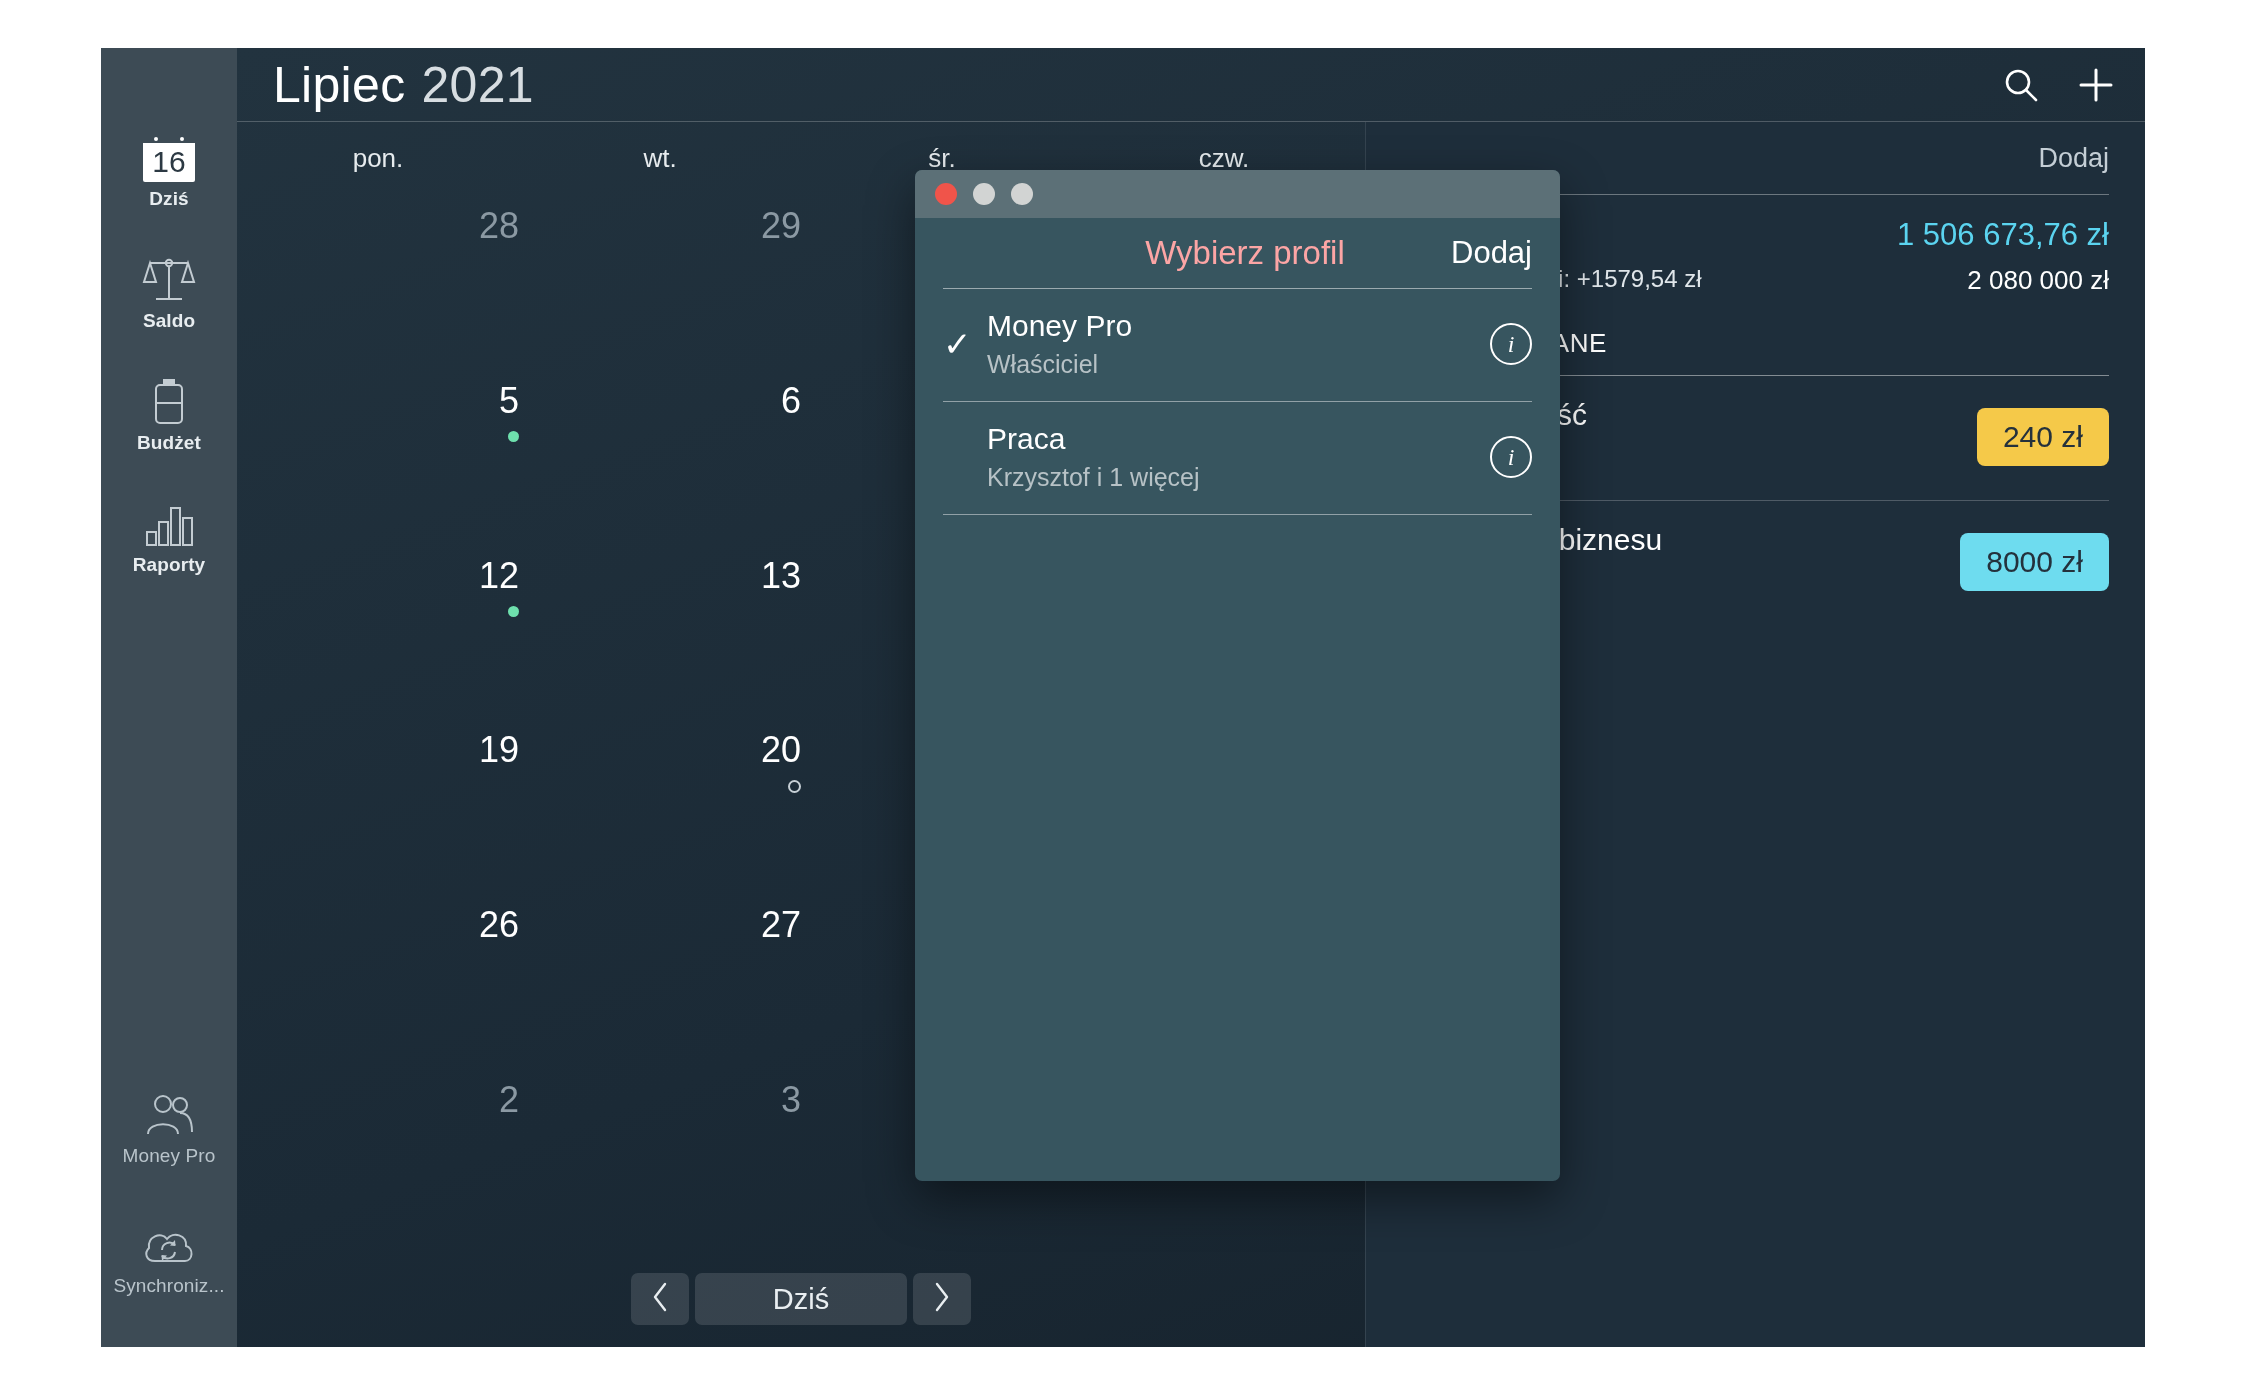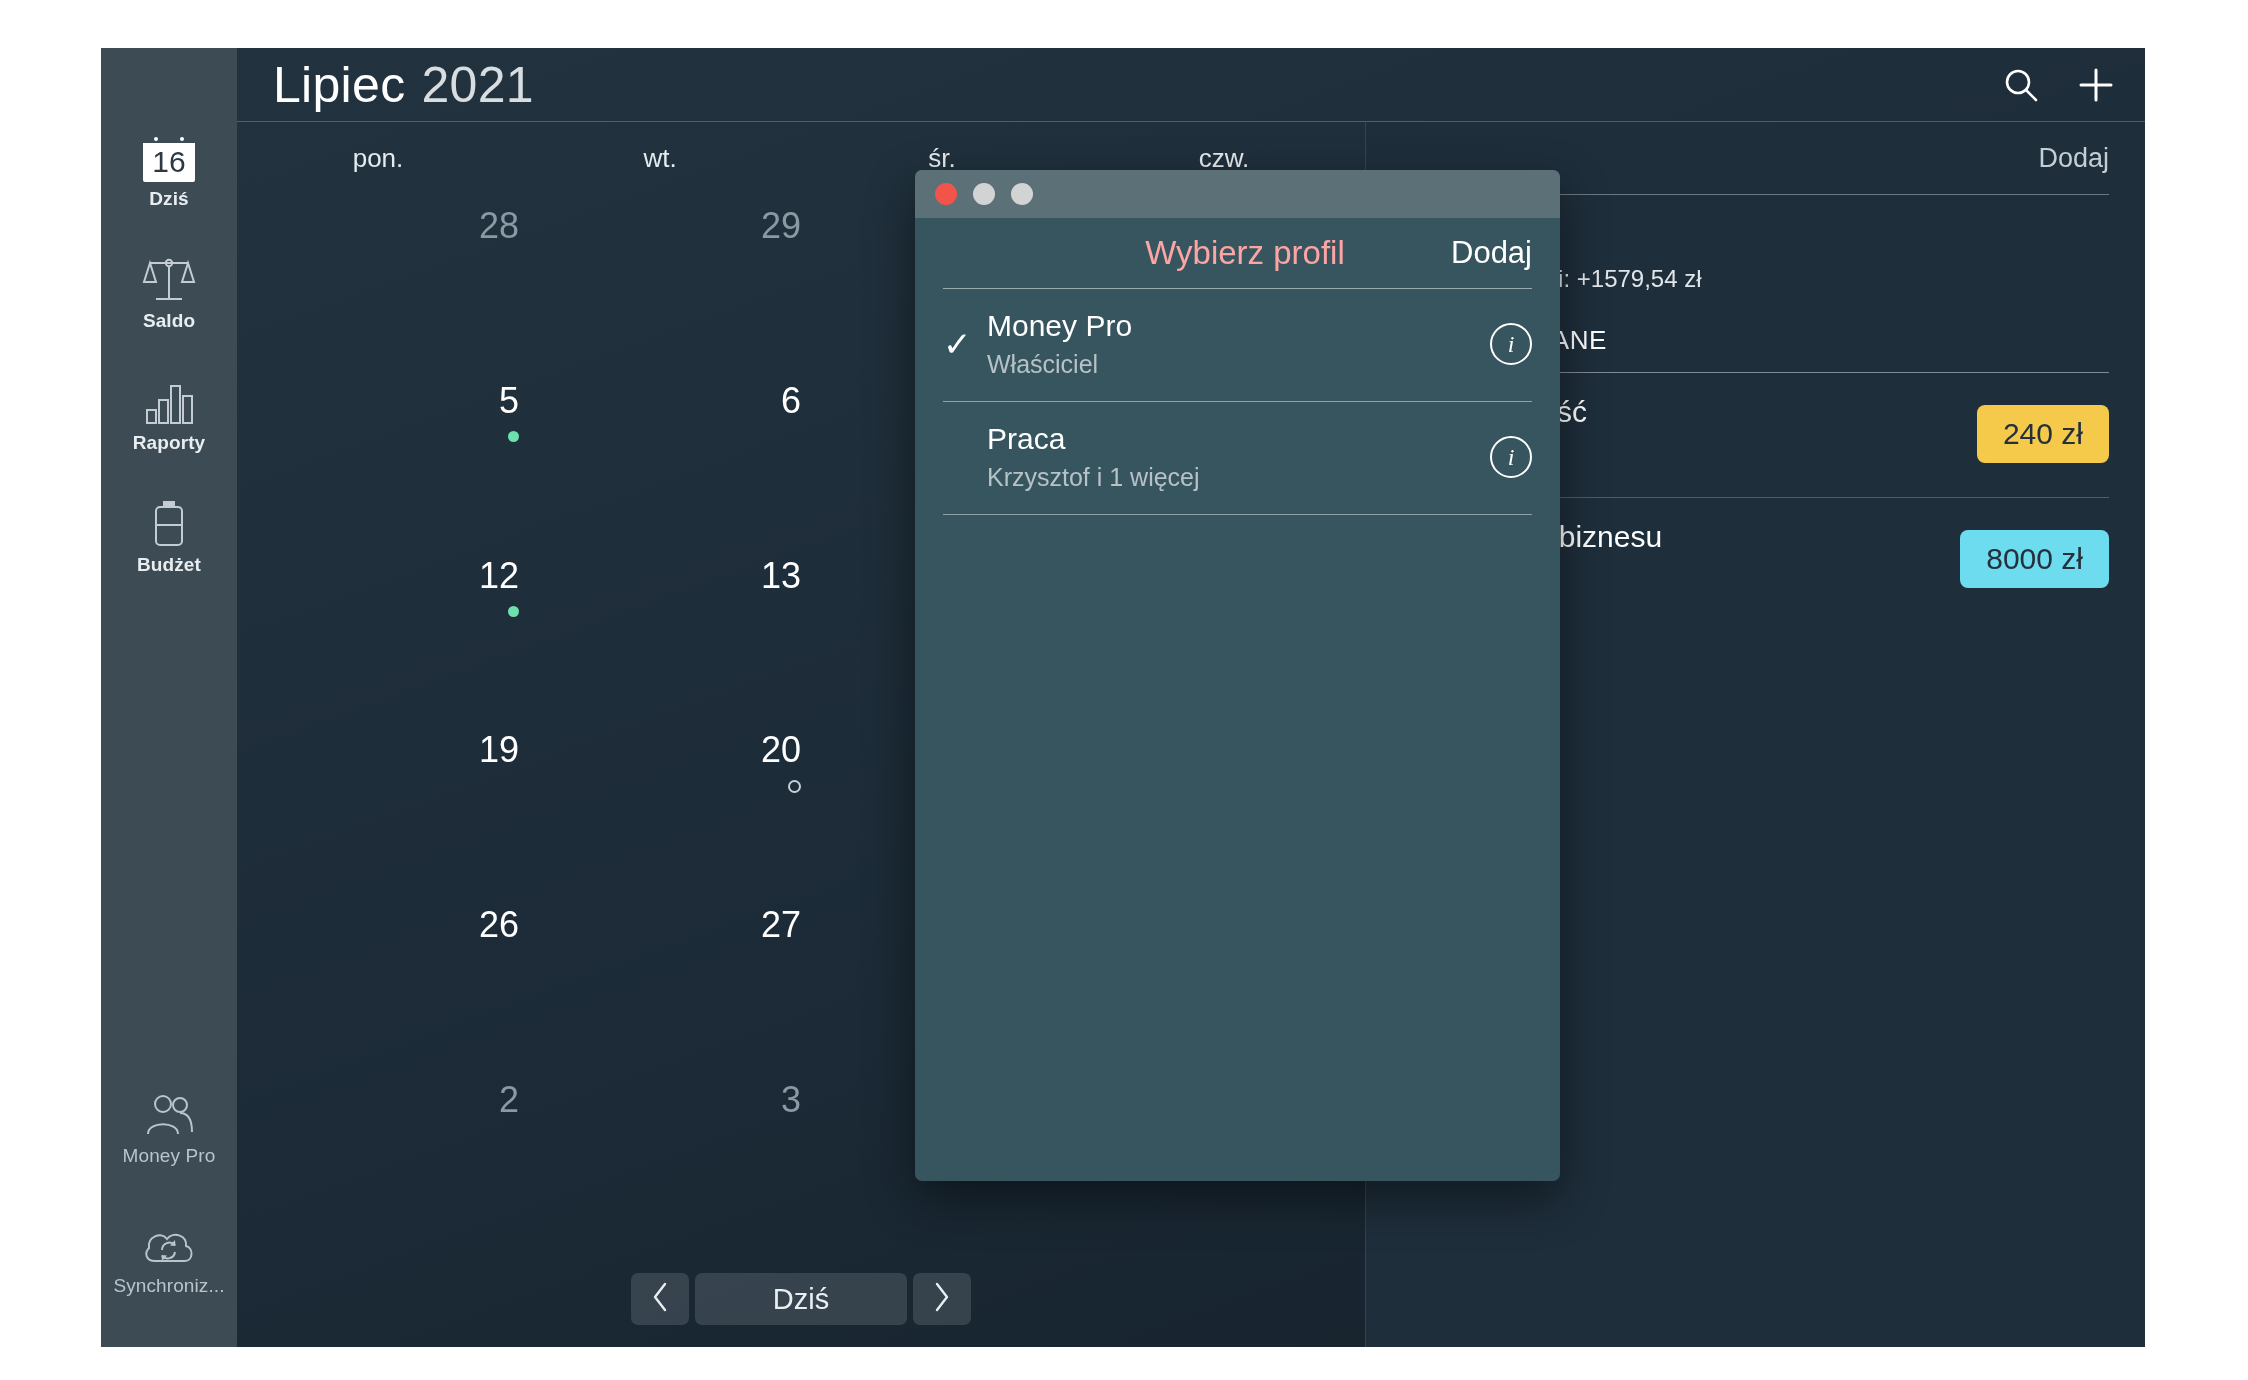--- a/index.html
+++ b/index.html
@@ -318,39 +318,39 @@
             <line x1="8" y1="7" x2="46" y2="7"></line>
             <path d="M8 7 L2 26 L14 26 Z"></path>
             <path d="M46 7 L40 26 L52 26 Z"></path>
           </svg>
         </div>
         <div class="sb-label">Saldo</div>
       </div>
 
       <div class="sb-item">
         <div class="sb-icon">
+          <svg width="38" height="50" viewBox="0 0 38 50" fill="none" stroke="#c3ccd2" stroke-width="2">
+            <rect x="13" y="2" width="12" height="6" fill="#c3ccd2" stroke="none"></rect>
+            <rect x="6" y="8" width="26" height="38" rx="4"></rect>
+            <line x1="6" y1="26" x2="32" y2="26"></line>
+          </svg>
+        </div>
+        <div class="sb-label">Budżet</div>
+      </div>
+
+      <div class="sb-item">
+        <div class="sb-icon">
           <svg width="52" height="48" viewBox="0 0 52 48" fill="none" stroke="#c3ccd2" stroke-width="2">
             <rect x="4" y="32" width="9" height="13"></rect>
             <rect x="16" y="22" width="9" height="23"></rect>
             <rect x="28" y="8" width="9" height="37"></rect>
             <rect x="40" y="18" width="9" height="27"></rect>
           </svg>
         </div>
         <div class="sb-label">Raporty</div>
-      </div>
-
-      <div class="sb-item">
-        <div class="sb-icon">
-          <svg width="38" height="50" viewBox="0 0 38 50" fill="none" stroke="#c3ccd2" stroke-width="2">
-            <rect x="13" y="2" width="12" height="6" fill="#c3ccd2" stroke="none"></rect>
-            <rect x="6" y="8" width="26" height="38" rx="4"></rect>
-            <line x1="6" y1="26" x2="32" y2="26"></line>
-          </svg>
-        </div>
-        <div class="sb-label">Budżet</div>
       </div>
     </div>
 
     <div class="sb-bottom">
       <div class="sb-item">
         <div class="sb-icon">
           <svg width="54" height="44" viewBox="0 0 54 44" fill="none" stroke="#b9c4cb" stroke-width="2">
             <circle cx="21" cy="11" r="8"></circle>
             <path d="M6 41 C6 28 36 28 36 41"></path>
             <circle cx="38" cy="12" r="7"></circle>
@@ -540,20 +540,24 @@
 
       <div id="right-panel">
         <div id="rp-head">
           <span>Dodaj</span>
         </div>
 
         <div class="rp-acct">
           <div>
             <div class="rp-acct-name">Nowy Dom</div>
             <div class="rp-acct-sub">Ostatnie 30 dni: +1579,54 zł</div>
+          </div>
+          <div>
+            <div class="rp-acct-val">1 506 673,76 zł</div>
+            <div class="rp-acct-val2">2 080 000 zł</div>
           </div>
         </div>
 
         <div class="rp-section-label">ZAPLANOWANE</div>
 
         <div class="rp-tx">
           <div>
             <div class="rp-tx-name">Elektryczność</div>
             <div class="rp-tx-sub">
               <span>17</span>

